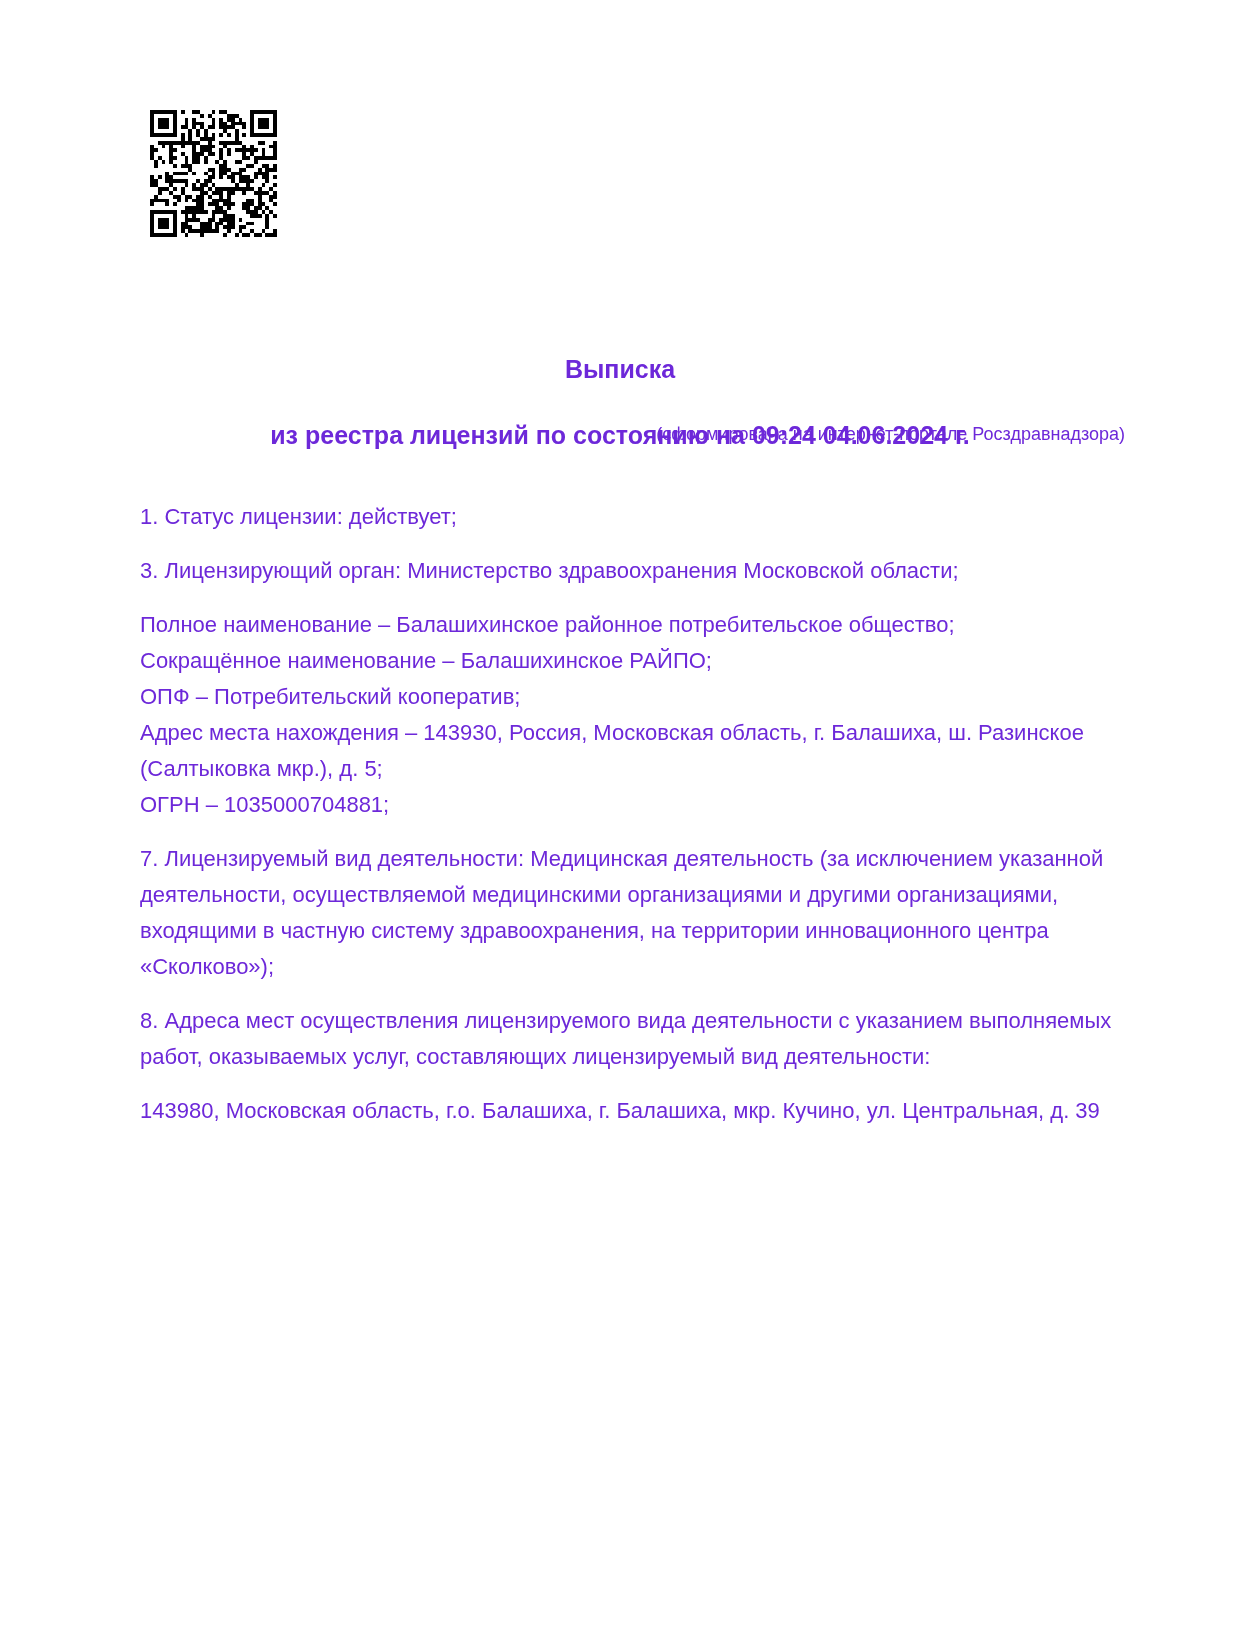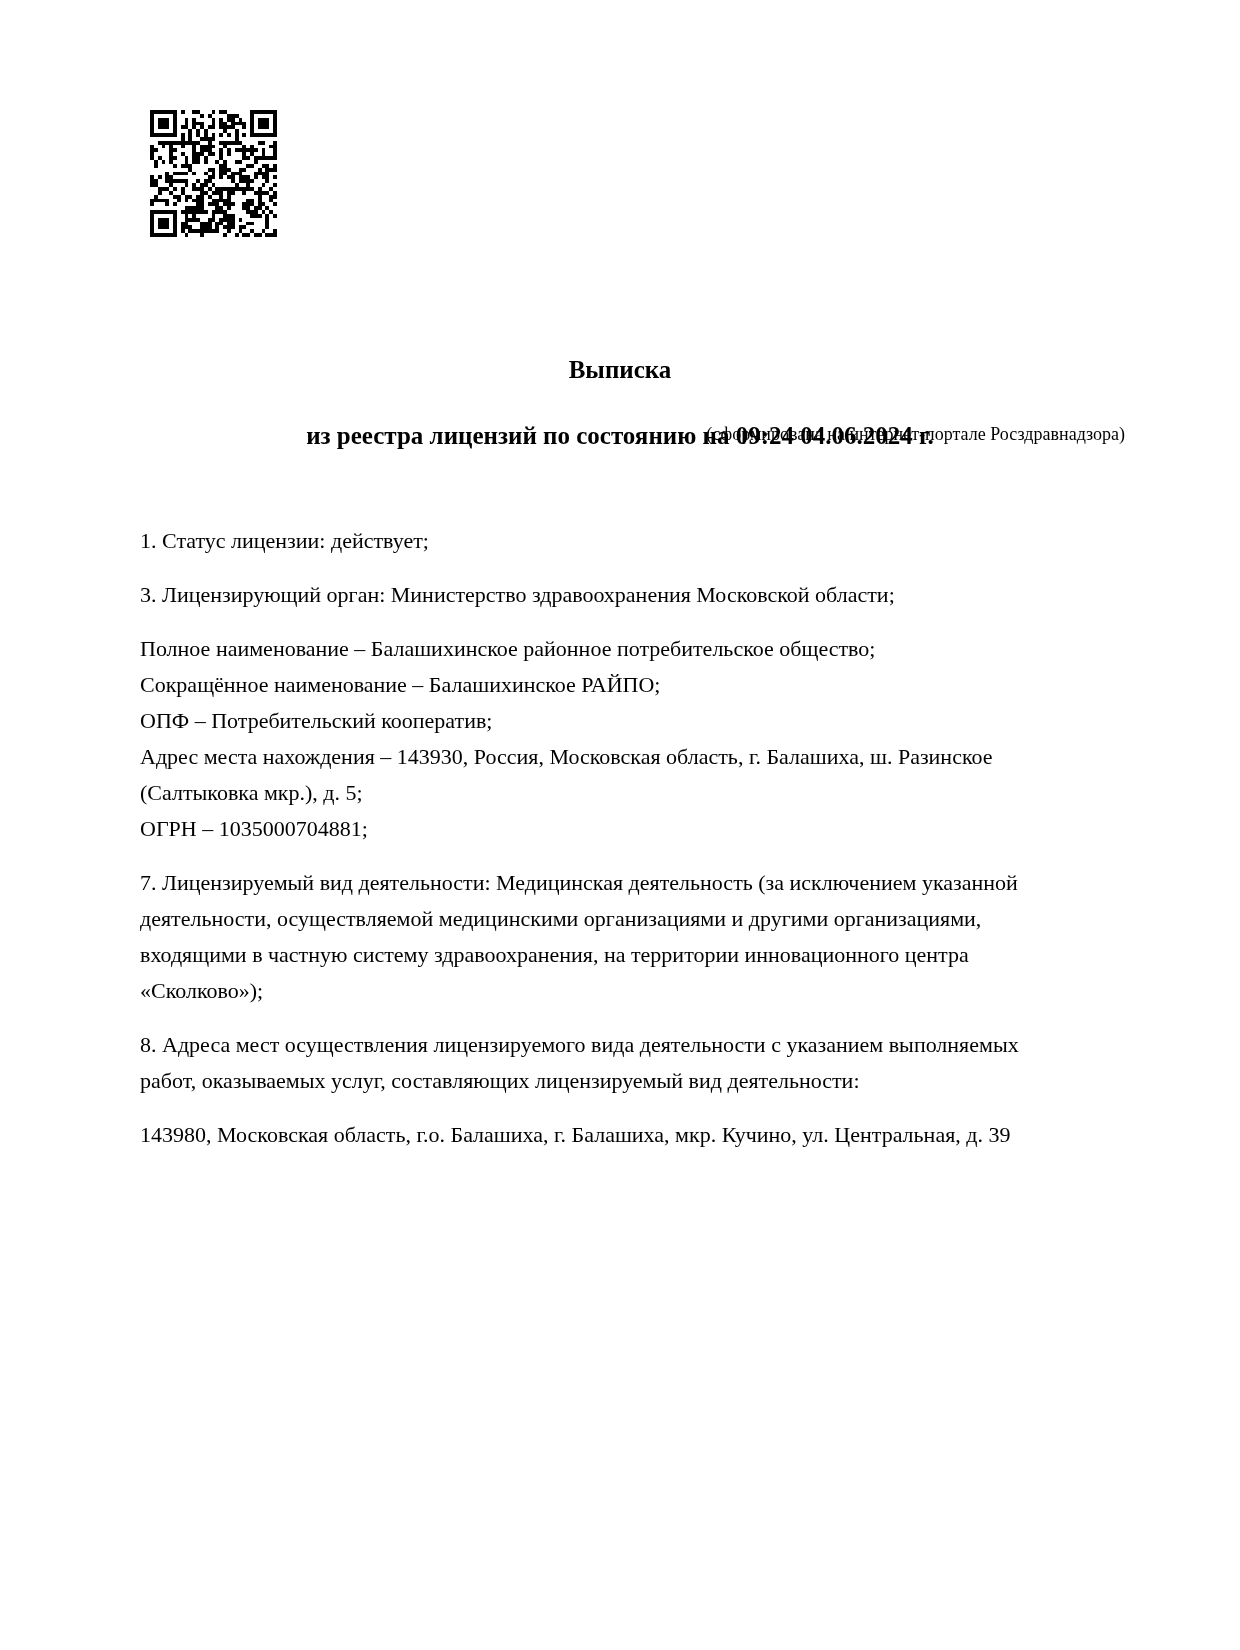--- a/index.html
+++ b/index.html
@@ -1,22 +1,22 @@
 <!DOCTYPE html>
 <html><head>
 <meta charset="utf-8">
 <style>
   html, body { margin: 0; padding: 0; background: #ffffff; }
   .page {
     position: relative;
     width: 1240px;
     height: 1650px;
     background: #ffffff;
-    color: #000000;
-    font-family: Liberation Serif, serif;
+    color: #6d28d9;
+    font-family: Liberation Sans, sans-serif;
     overflow: hidden;
   }
   .qr {
     position: absolute;
     left: 150px;
     top: 110px;
     width: 127px;
     height: 127px;
   }
   .qr svg { width: 100%; height: 100%; display: block; }
@@ -35,21 +35,21 @@
     position: absolute;
     top: 423px;
     left: 140px;
     width: 985px;
     text-align: right;
     font-size: 18px;
     line-height: 22px;
   }
   .doc-body {
     position: absolute;
-    top: 523px;
+    top: 499px;
     left: 140px;
     width: 1010px;
     font-size: 22px;
     line-height: 36px;
   }
   .doc-body p {
     margin: 0 0 18px 0;
     white-space: pre-line;
   }
 </style>

